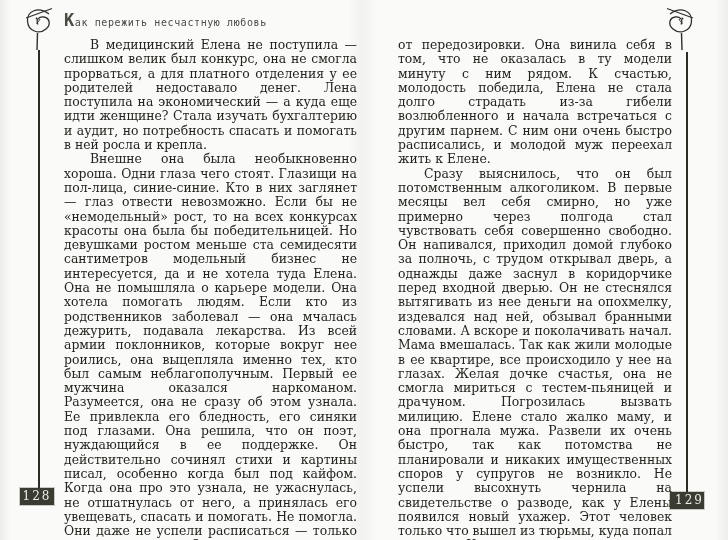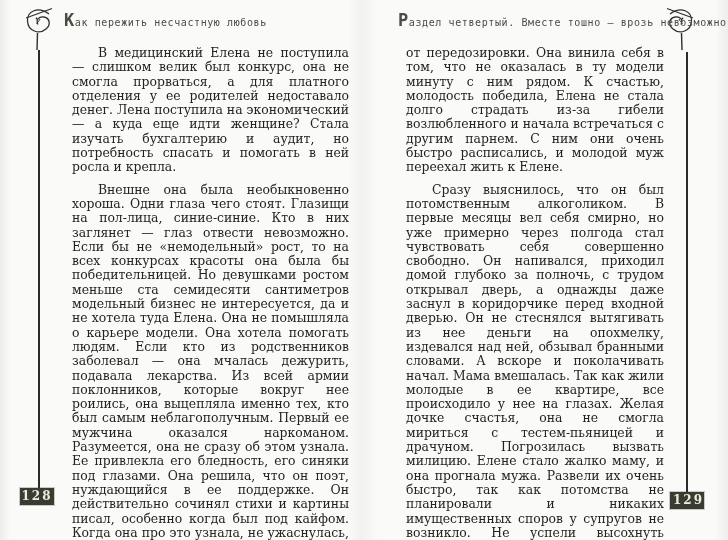--- a/index.html
+++ b/index.html
@@ -47,35 +47,34 @@
   .right-rule { left: 322px; top: 52px; height: 440px; }
 
   
   .folio {
     position: absolute;
     min-width: 34px; height: 17px;
     background: #3a3c32; color: #eeece2;
     font-size: 12px; line-height: 17px;
     text-align: center; letter-spacing: 2px;
     box-shadow: 0 0 0 1px rgba(58,60,50,0.25);
-    font-weight: bold;
   }
   .folio-left  { left: 20px;  top: 488px; }
   .folio-right { left: 306px; top: 492px; text-align: right; }
 
   
   .body-text {
     position: absolute; top: 38px;
     color: #24241f;
     font-size: 12.4px; line-height: 14.3px;
     text-align: justify;
   }
   .page-left  .body-text { left: 64px; width: 293px; }
   .page-right .body-text { left: 34px; width: 274px; }
-  .body-text p { margin: 8px; text-indent: 26px; }
+  .body-text p { margin: 0; text-indent: 26px; }
   .body-text p.no-indent { text-indent: 0; }
 </style>
 </head>
 <body>
 
 <div class="spread">
 
   <section class="page page-left">
     <span class="ornament o-left">
       <svg viewBox="0 0 32 46" width="32" height="46" xmlns="http://www.w3.org/2000/svg">
@@ -100,23 +99,20 @@
   <section class="page page-right">
     <span class="ornament o-right">
       <svg viewBox="0 0 32 46" width="32" height="46" xmlns="http://www.w3.org/2000/svg">
         <path d="M26 9 C15 1 4 6 4.5 16 C5 26 16 30 23 24 C28 20 27 13 21 12 C16 11 12.5 15 15 19.5" fill="none" stroke="#2e2e2a" stroke-width="1.3"></path>
         <path d="M3 13 L29 3.5" fill="none" stroke="#2e2e2a" stroke-width="1.2"></path>
         <path d="M17 14 C16 16 15 17.5 13.5 18.5" fill="none" stroke="#2e2e2a" stroke-width="1"></path>
         <circle cx="13.5" cy="13.5" r="0.9" fill="#2e2e2a"></circle>
         <path d="M14.5 28 L14 45" fill="none" stroke="#2e2e2a" stroke-width="1.4"></path>
       </svg>
     </span>
-    <header class="running-head right">
-      <h1 class="head-title">Раздел четвертый. Вместе тошно – врозь невозможно</h1>
-    </header>
     <div class="rule right-rule"></div>
     <div class="body-text">
       <p class="no-indent">от передозировки. Она винила себя в том, что не оказалась в ту модели минуту с ним рядом. К счастью, молодость победила, Елена не стала долго страдать из-за гибели возлюбленного и начала встречаться с другим парнем. С ним они очень быстро расписались, и молодой муж переехал жить к Елене.</p>
       <p>Сразу выяснилось, что он был потомственным алкоголиком. В первые месяцы вел себя смирно, но уже примерно через полгода стал чувствовать себя совершенно свободно. Он напивался, приходил домой глубоко за полночь, с трудом открывал дверь, а однажды даже заснул в коридорчике перед входной дверью. Он не стеснялся вытягивать из нее деньги на опохмелку, издевался над ней, обзывал бранными словами. А вскоре и поколачивать начал. Мама вмешалась. Так как жили молодые в ее квартире, все происходило у нее на глазах. Желая дочке счастья, она не смогла мириться с тестем-пьяницей и драчуном. Погрозилась вызвать милицию. Елене стало жалко маму, и она прогнала мужа. Развели их очень быстро, так как потомства не планировали и никаких имущественных споров у супругов не возникло. Не успели высохнуть чернила на свидетельстве о разводе, как у Елены появился новый ухажер. Этот человек только что вышел из тюрьмы, куда попал за кражу. Узнав его печальную историю, Елена только сильнее воспылала к нему чувствами. Вот кому нужна ее помощь! Человек оступился, потерялся в жизни. Ему негде было жить, его никто не</p>
     </div>
     <div class="folio folio-right">129</div>
   </section>
 
 </div>
 

